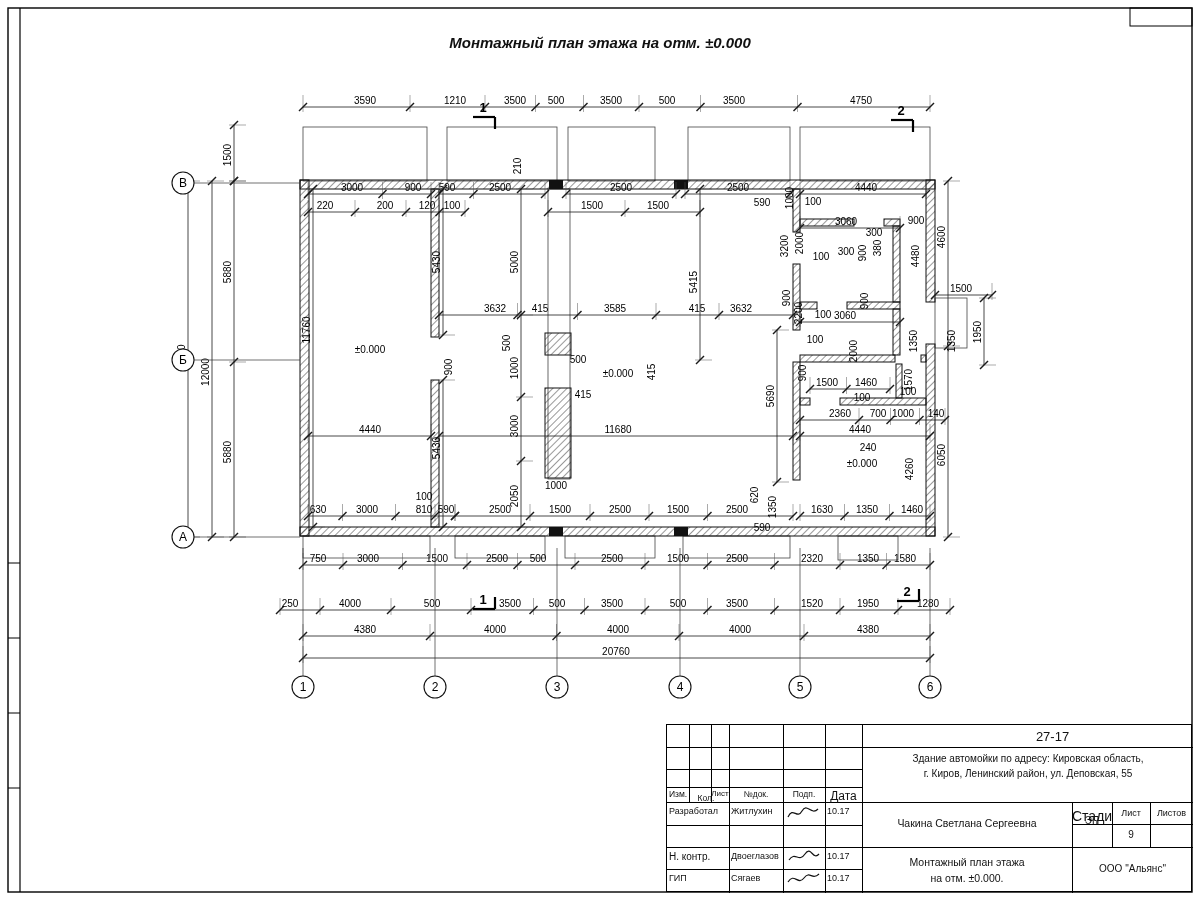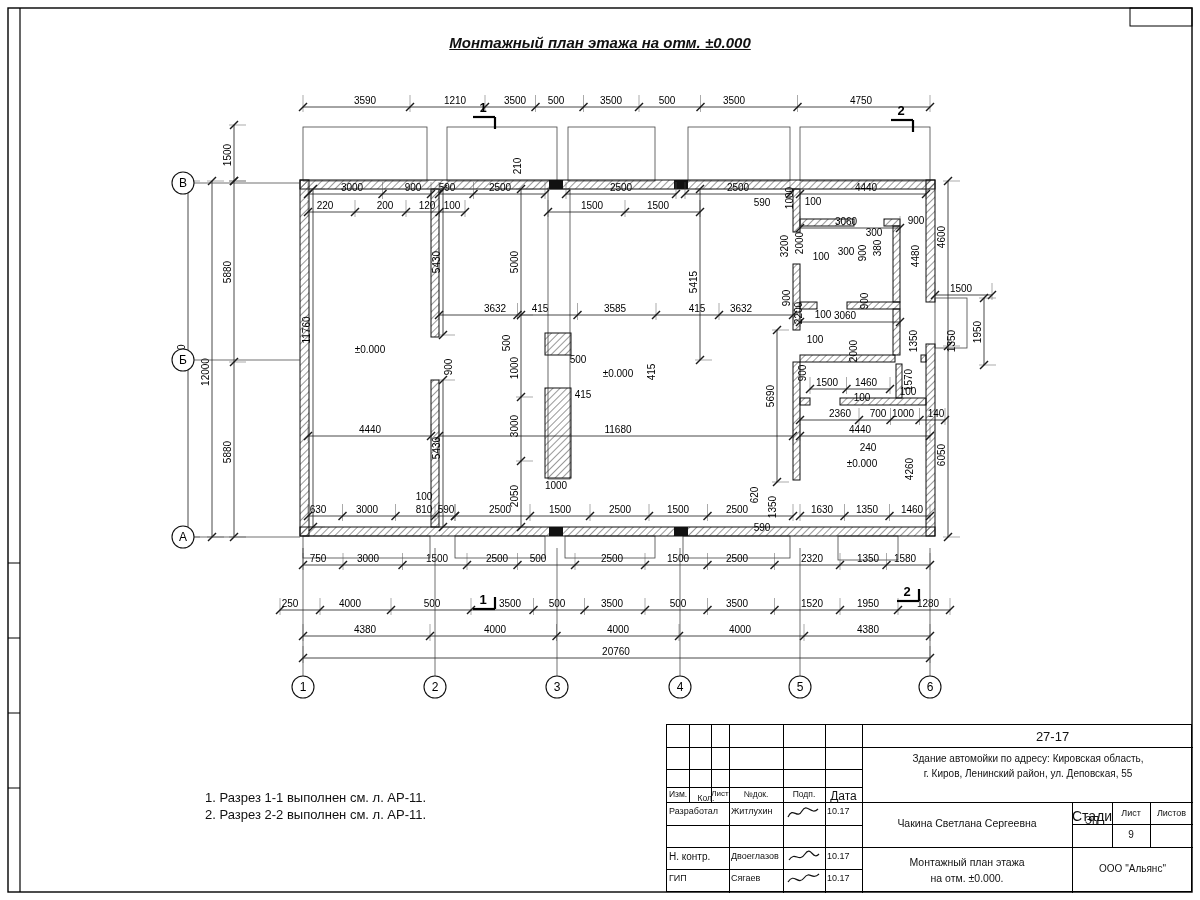--- a/index.html
+++ b/index.html
@@ -1,20 +1,20 @@
 <!DOCTYPE html>
 <html><head>
 <meta charset="utf-8">
 <style>
   html,body{margin:0;padding:0;background:#e8e8e8;}
   .page{position:relative;width:1200px;height:900px;background:#ffffff;overflow:hidden;
         font-family:"Liberation Sans", sans-serif;color:#111;}
   #plan-svg{position:absolute;left:0;top:0;}
   .sheet-title{position:absolute;left:340px;top:34px;width:520px;text-align:center;
-        font-size:15px;font-weight:bold;font-style:italic;text-decoration:underline;}
+        font-size:15px;font-weight:bold;font-style:italic;}
   .notes{position:absolute;left:205px;top:789px;font-size:13px;line-height:17px;}
   
   #tb{position:absolute;left:666px;top:724px;width:526px;height:168px;
       border:1.6px solid #000;box-sizing:border-box;font-size:10px;}
   #tb i{position:absolute;display:block;background:#000;}
   #tb i.vl{width:1px;}
   #tb i.hl{height:1px;}
   #tb .t{position:absolute;white-space:nowrap;overflow:hidden;}
   .ctr{text-align:center;}
   .sig{position:absolute;}
@@ -545,24 +545,20 @@
       <text x="901" y="115" text-anchor="middle" font-size="13" fill="#000" font-family="&quot;Liberation Sans&quot;,sans-serif" font-weight="bold">2</text>
       <line x1="891" y1="120" x2="913" y2="120" stroke="#000" stroke-width="2.2"></line>
       <line x1="913" y1="120" x2="913" y2="132" stroke="#000" stroke-width="2.2"></line>
       <text x="907" y="596" text-anchor="middle" font-size="13" fill="#000" font-family="&quot;Liberation Sans&quot;,sans-serif" font-weight="bold">2</text>
       <line x1="897" y1="601" x2="919" y2="601" stroke="#000" stroke-width="2.2"></line>
       <line x1="919" y1="601" x2="919" y2="589" stroke="#000" stroke-width="2.2"></line>
     </svg>
 
   <div class="sheet-title">Монтажный план этажа на отм. ±0.000</div>
 
-  <div class="notes">
-    <div>1. Разрез 1-1 выполнен см. л. АР-11.</div>
-    <div>2. Разрез 2-2 выполнен см. л. АР-11.</div>
-  </div>
 
   <div id="tb">
 
     <i class="vl" style="left:195px;top:0;height:168px"></i>
     <i class="vl" style="left:405px;top:77px;height:91px"></i>
     <i class="vl" style="left:445px;top:77px;height:45px"></i>
     <i class="vl" style="left:483px;top:77px;height:45px"></i>
     <i class="hl" style="top:22px;left:195px;width:331px"></i>
     <i class="hl" style="top:77px;left:0;width:526px"></i>
     <i class="hl" style="top:99px;left:405px;width:121px"></i>

